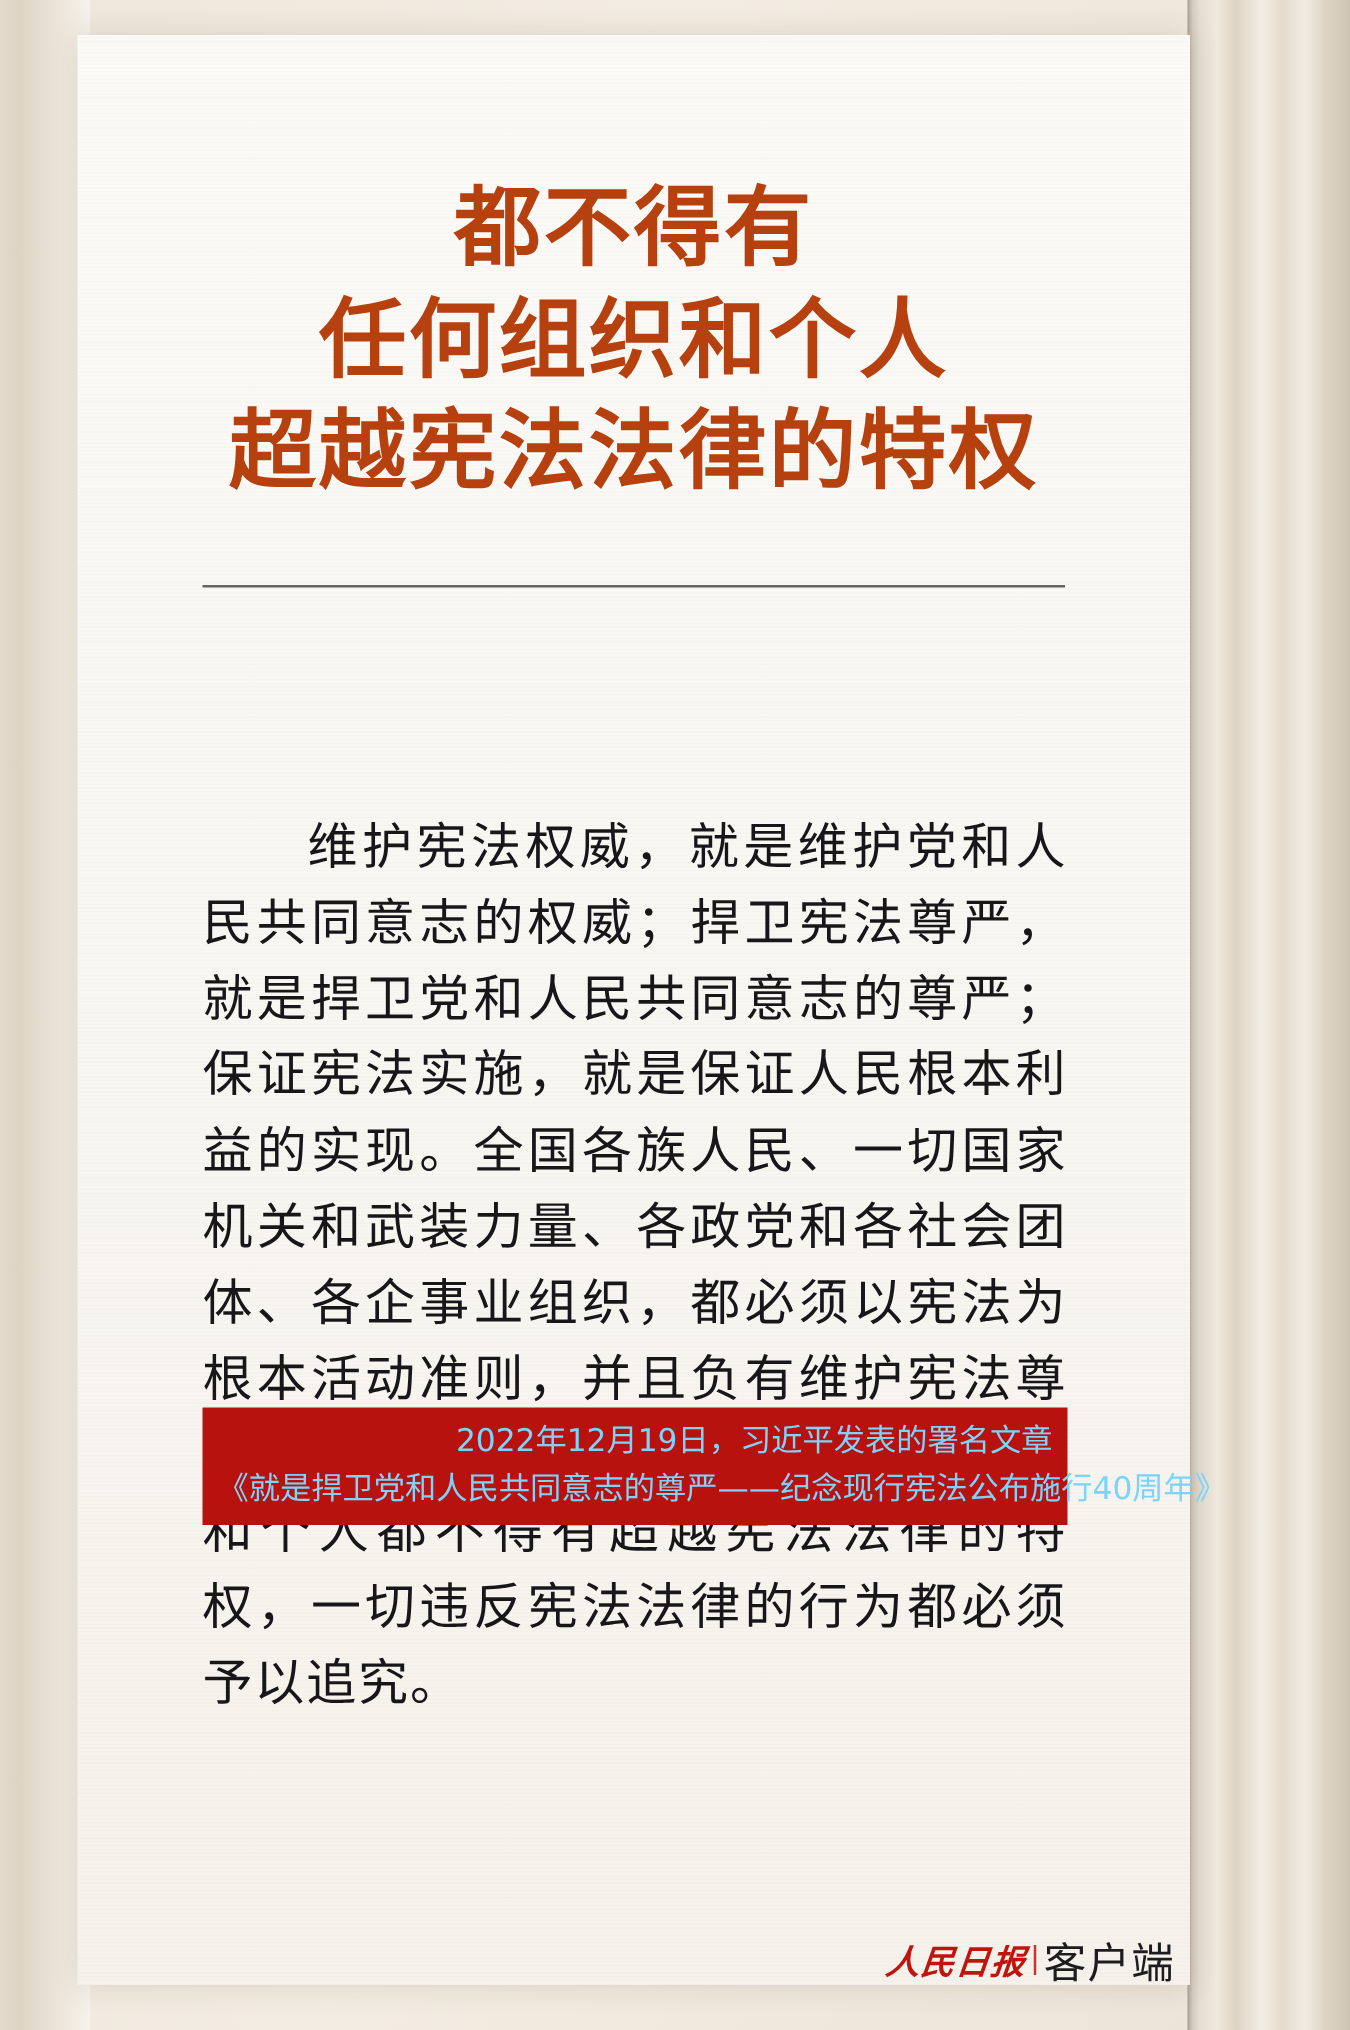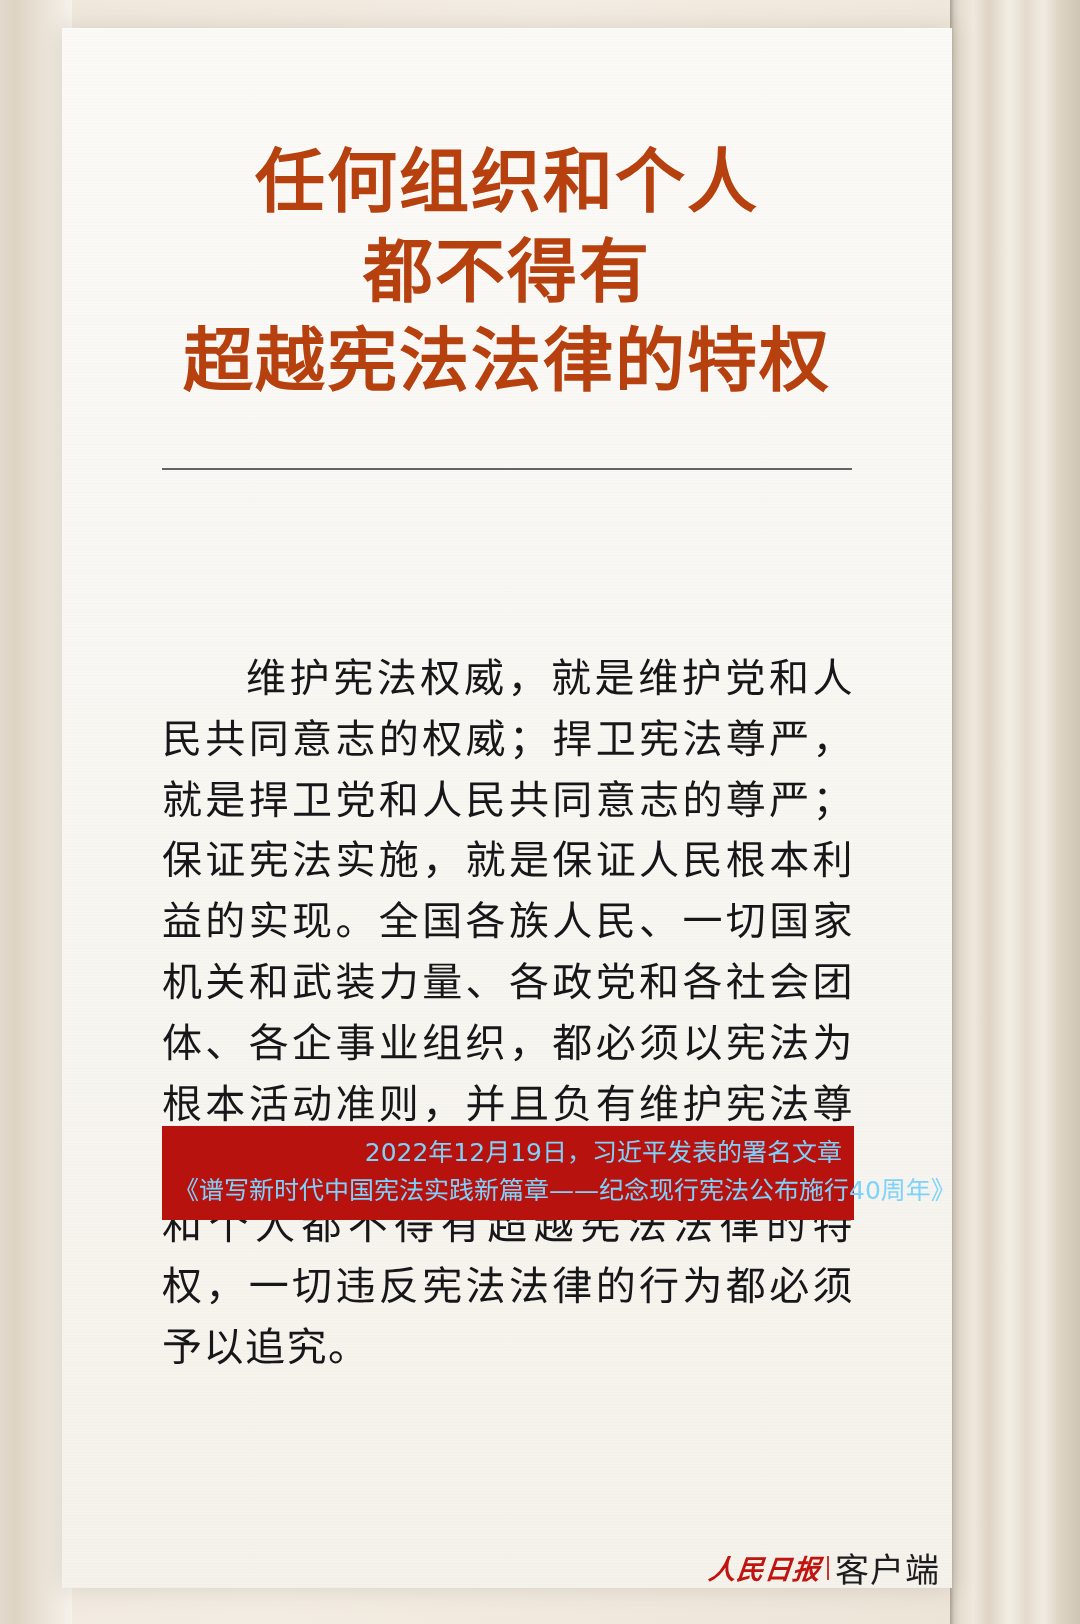--- a/index.html
+++ b/index.html
@@ -167,32 +167,32 @@
 <body>
 
 <div id="poster">
 
   <div class="spine-left"></div>
   <div class="edge-right"></div>
 
   <div class="sheet">
 
     <div class="headline">
+      <span class="hl-line l2">都不得有</span>
       <span class="hl-line l1">任何组织和个人</span>
-      <span class="hl-line l2">都不得有</span>
       <span class="hl-line l3">超越宪法法律的特权</span>
     </div>
 
     <div class="rule"></div>
 
     <p class="bodytext">维护宪法权威，就是维护党和人民共同意志的权威；捍卫宪法尊严，就是捍卫党和人民共同意志的尊严；保证宪法实施，就是保证人民根本利益的实现。全国各族人民、一切国家机关和武装力量、各政党和各社会团体、各企事业组织，都必须以宪法为根本活动准则，并且负有维护宪法尊严、保证宪法实施的职责。任何组织和个人都不得有超越宪法法律的特权，一切违反宪法法律的行为都必须予以追究。</p>
 
     <div class="source">
       <span class="s-line">2022年12月19日，习近平发表的署名文章</span>
-      <span class="s-line">《谱写新时代中国宪法实践新篇章——纪念现行宪法公布施行40周年》</span>
+      <span class="s-line">《就是捍卫党和人民共同意志的尊严——纪念现行宪法公布施行40周年》</span>
     </div>
 
   </div>
 
   <div class="footer-logo">
     <span class="rmrb">人民日报</span>
     <span class="bar"></span>
     <span class="client">客户端</span>
   </div>
 

